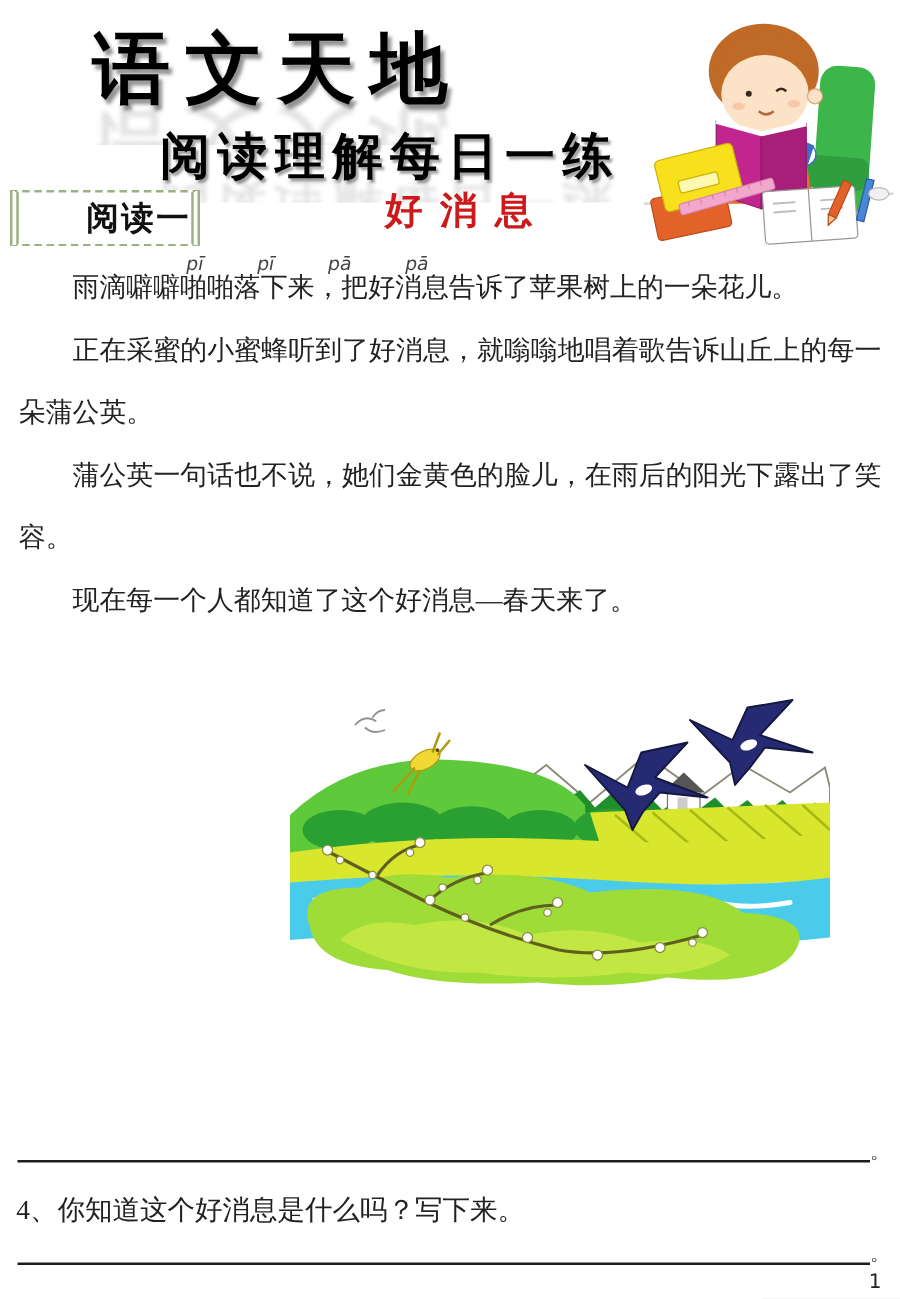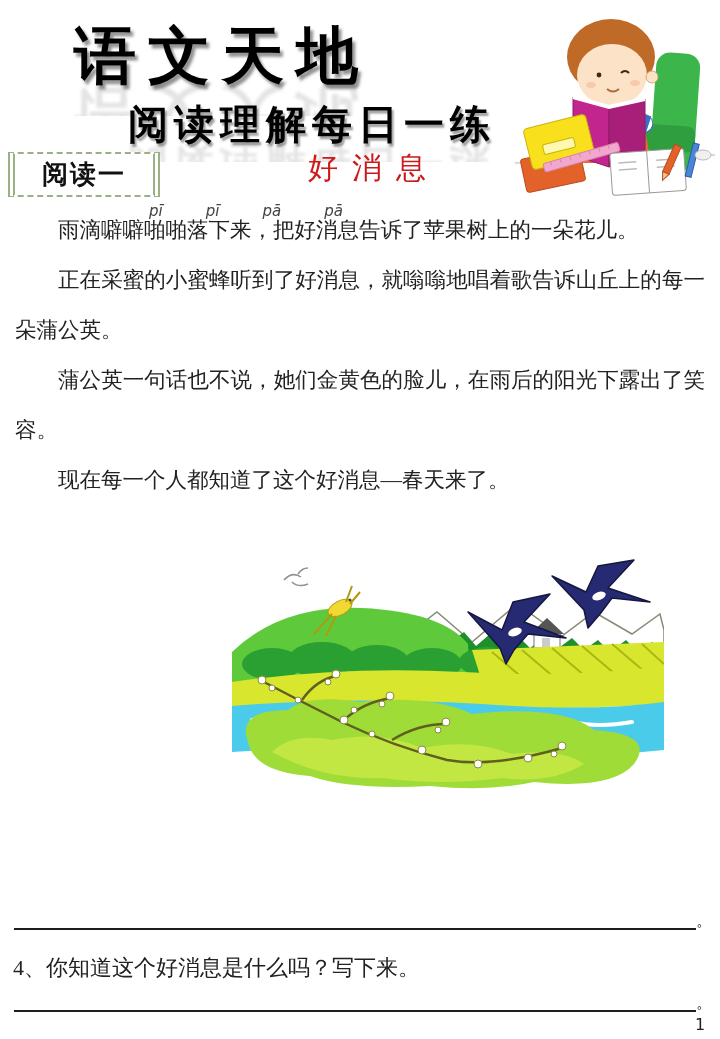--- a/index.html
+++ b/index.html
@@ -37,32 +37,32 @@
     letter-spacing: 6px; color: #000;
     text-shadow: 2px 3px 2px rgba(120,120,120,0.7);
     white-space: nowrap;
     margin-top: 12px;
   }
   .reflect-2 { left: 128px; top: 136px; height: 26px; }
   .reflect-2 > span { font-size: 40px; line-height: 50px; letter-spacing: 6px; }
 
   .passage-title {
     position: absolute; left: 308px; top: 148px;
-    font-size: 30px; font-weight: normal;
+    font-size: 30px; font-weight: bold;
     letter-spacing: 14px; white-space: nowrap;
   }
 
   .reading-box {
     position: absolute; left: 8px; top: 152px;
     width: 152px; height: 45px;
     border-top: 2px dashed #9cb183;
     border-bottom: 2px dashed #9cb183;
     border-left: 7px double #9cb183;
     border-right: 7px double #9cb183;
-    display: flex; align-items: center; justify-content: center;
+    display: flex; align-items: center; justify-content: flex-end;
     background: #fff;
   }
   .reading-box span {
     font-size: 26px; font-weight: bold; color: #111; letter-spacing: 2px;
   }
 
   .cartoon { position: absolute; left: 515px; top: 5px; }
 
   
   .passage {

